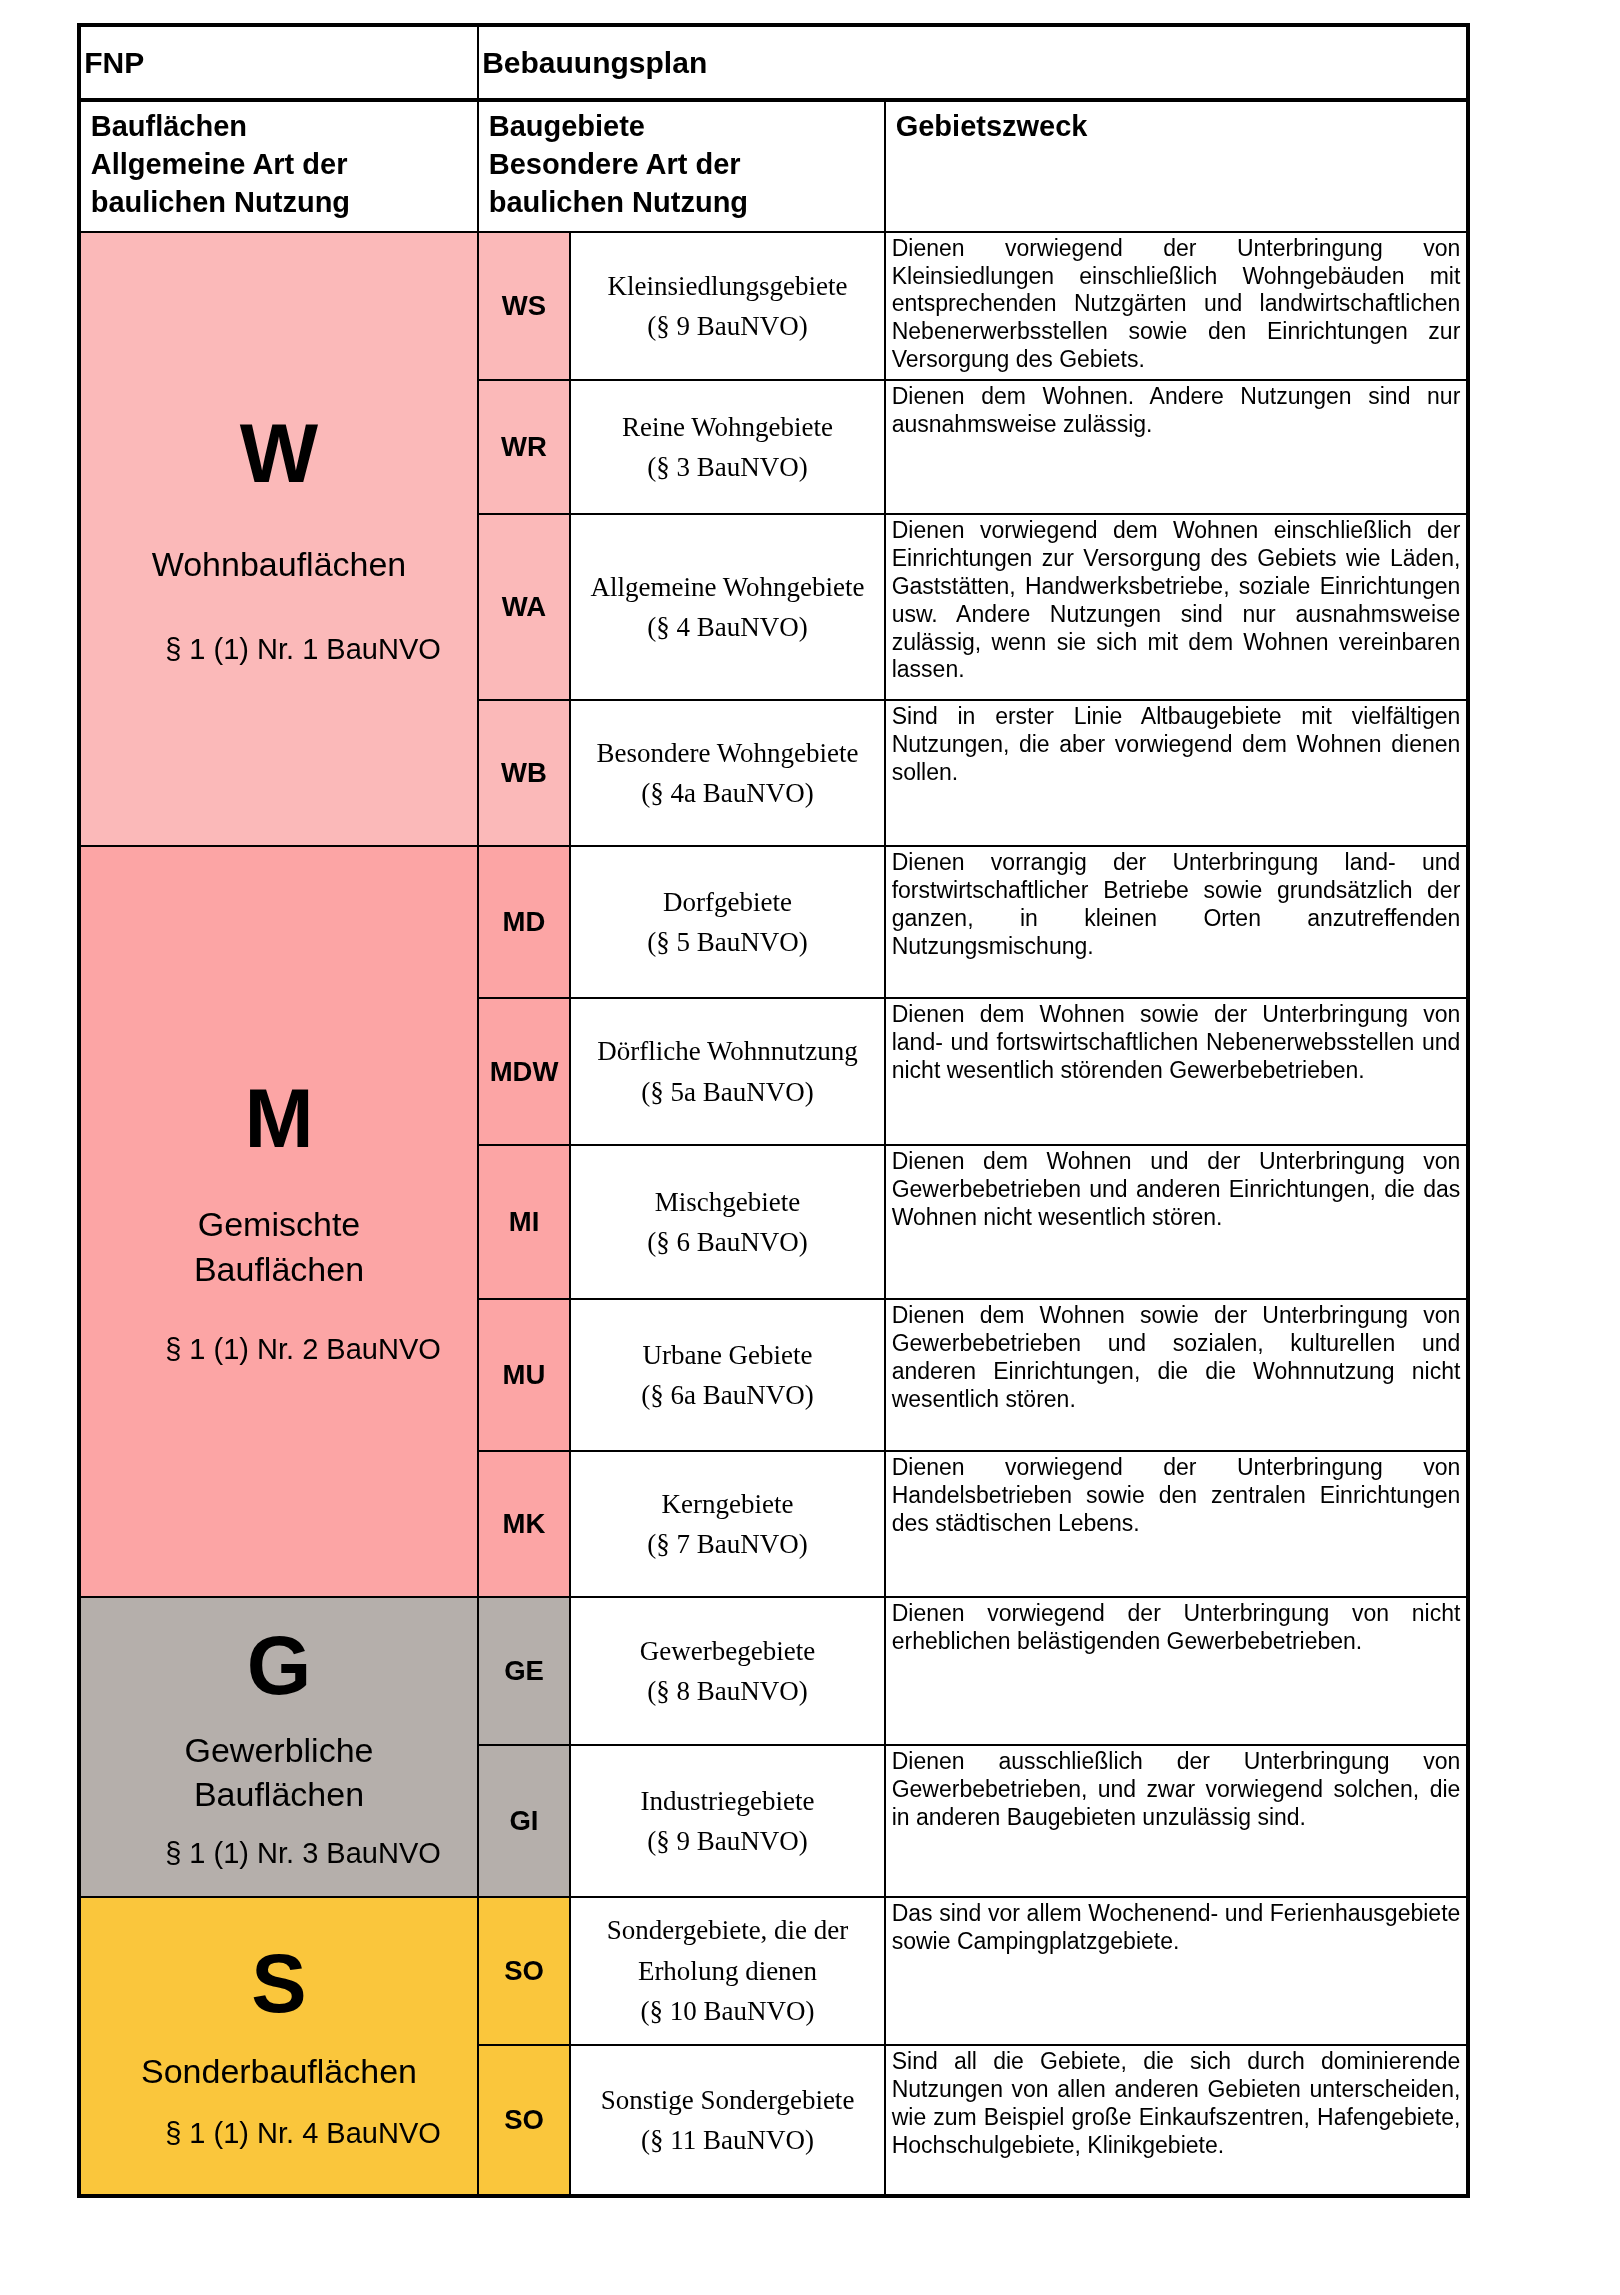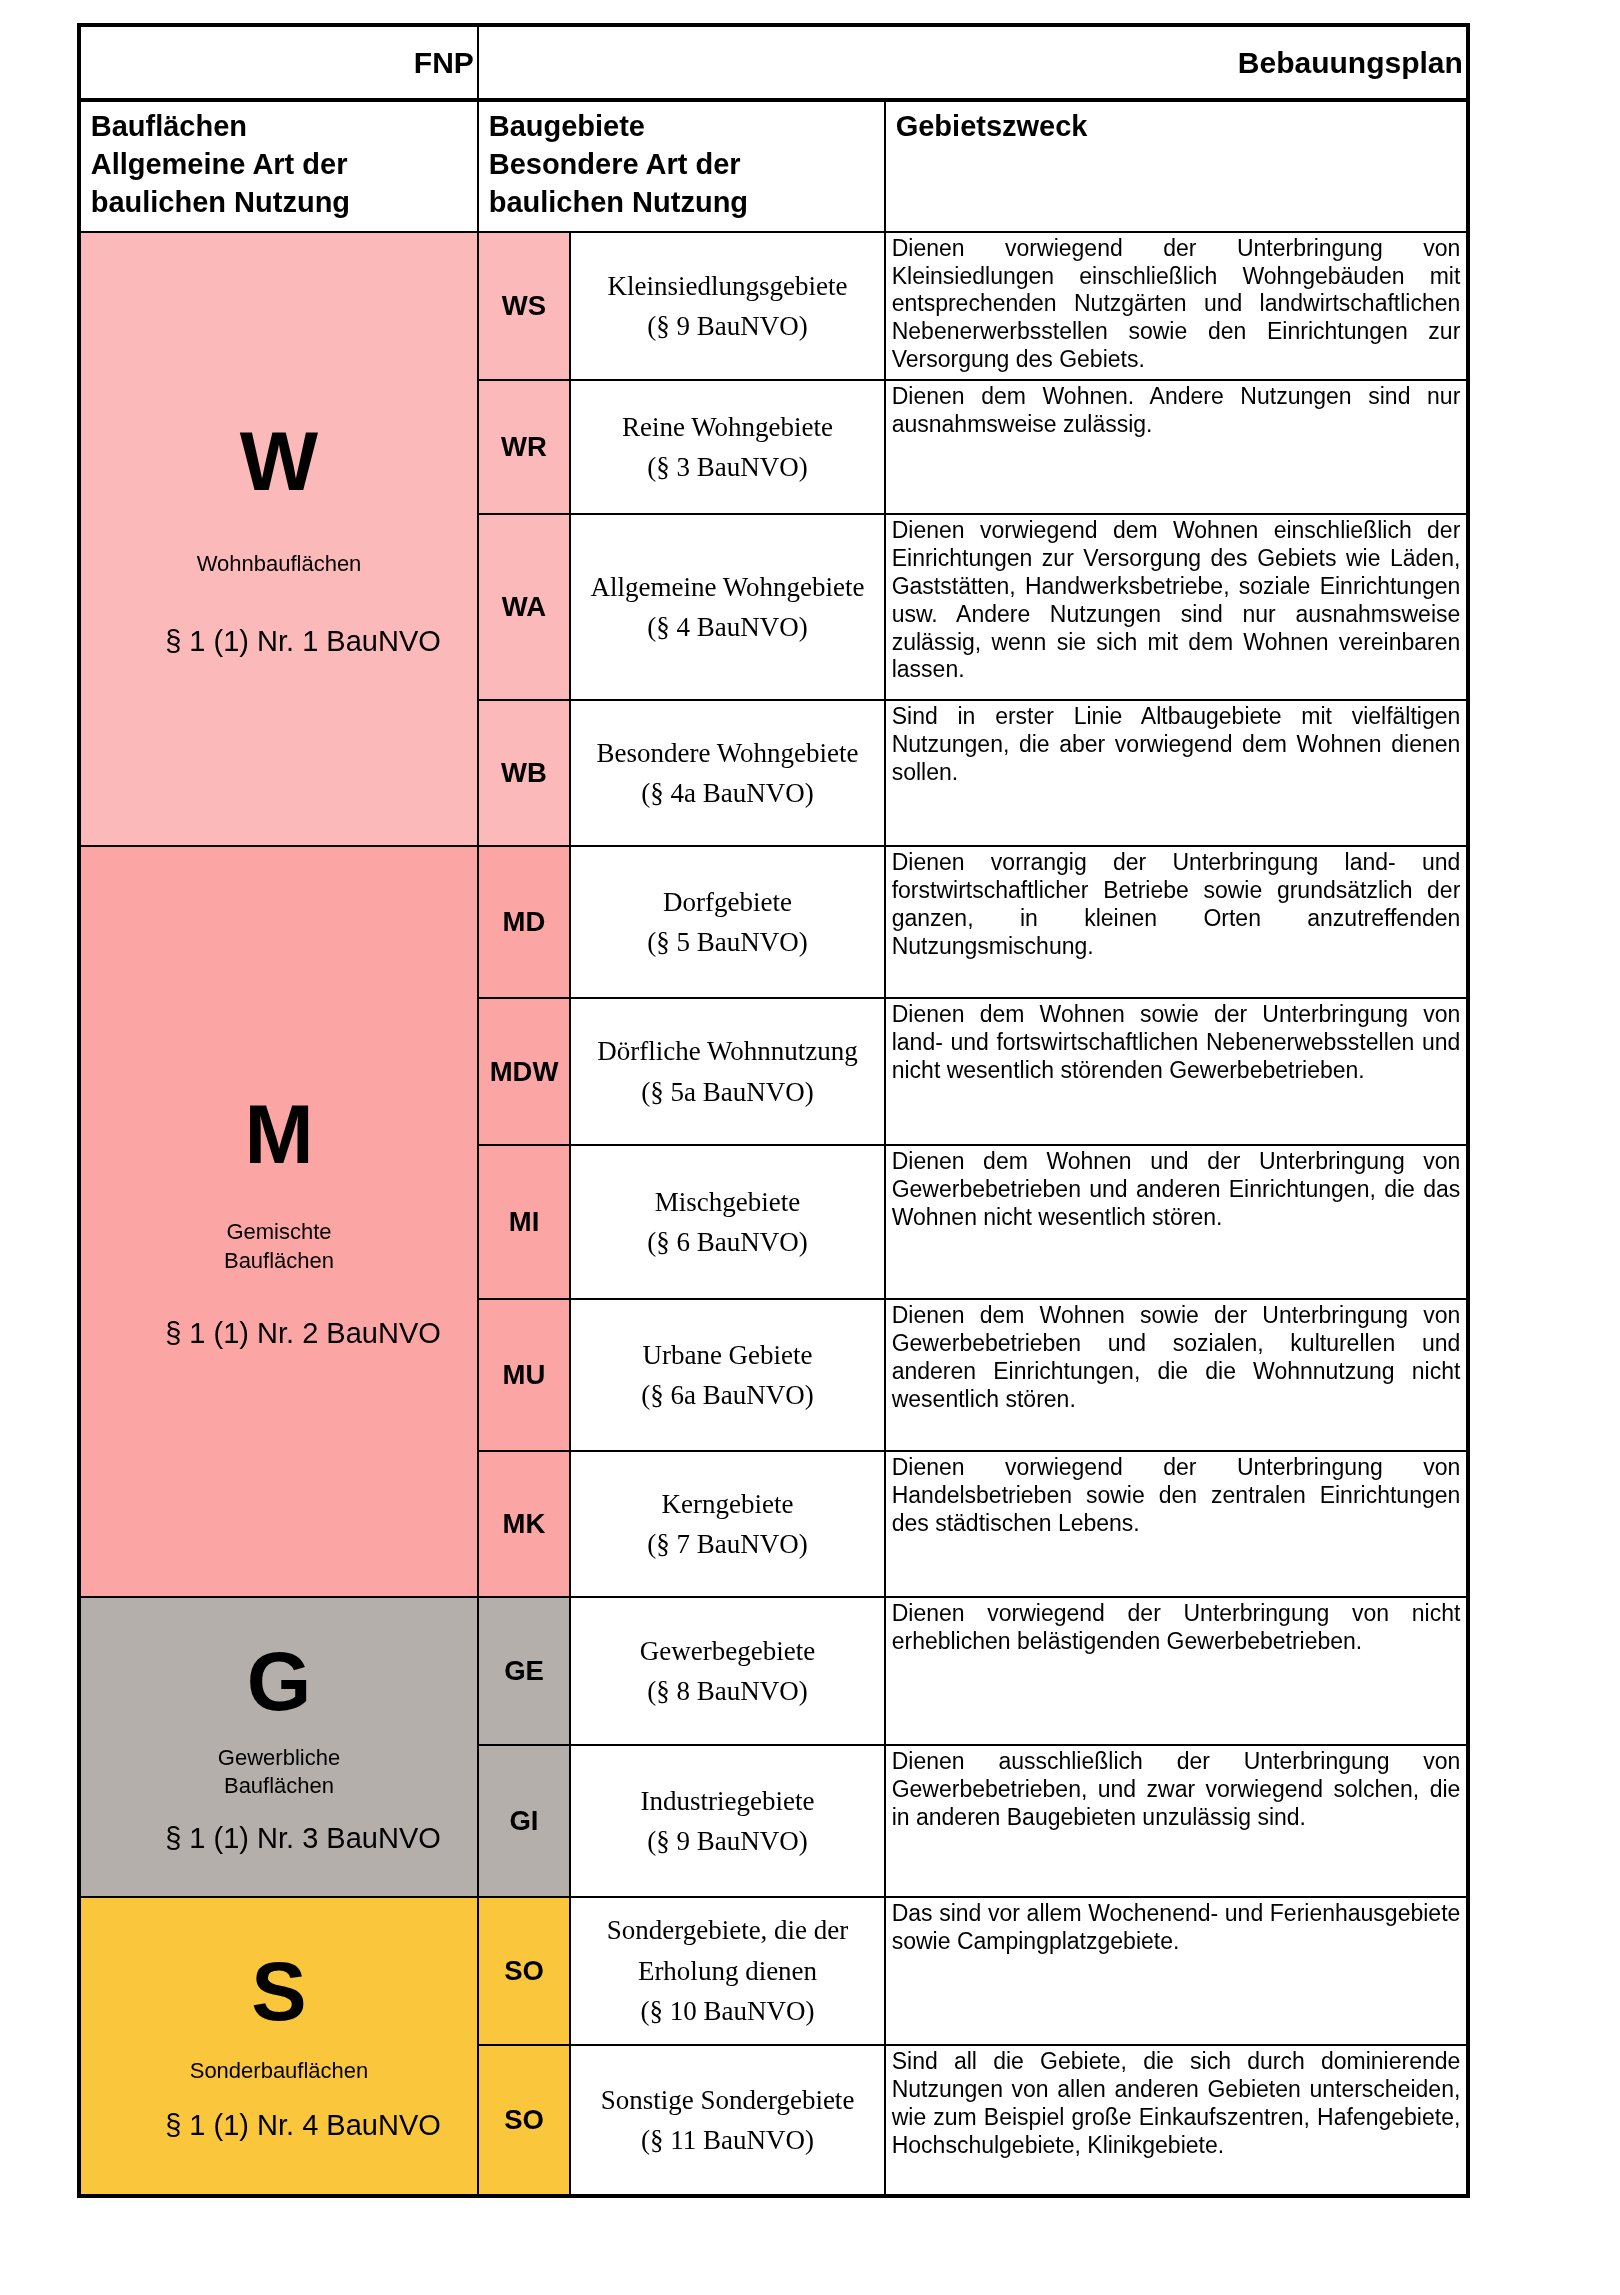--- a/index.html
+++ b/index.html
@@ -2,29 +2,29 @@
 <html style="font-size:13px"><head>
 <meta charset="utf-8">
 <style>
   html,body{margin:0;padding:0;background:#ffffff;}
   body{width:1621px;height:2295px;position:relative;font-family:"Liberation Sans",sans-serif;color:#000;}
   .table-wrap{position:absolute;left:77px;top:23px;}
   table{border-collapse:collapse;table-layout:fixed;width:1390px;border:4.9px solid #000;}
   th,td{border:2.4px solid #000;overflow:hidden;}
   tr.h1 th{border-bottom:4px solid #000;}
   th{font-weight:bold;text-align:left;vertical-align:top;font-size:29px;line-height:1.32;padding:4.9px 9.7px;white-space:pre-line;}
-  th.center{text-align:right;vertical-align:middle;font-size:30px;white-space:normal;padding:3.2px;}
+  th.center{text-align:left;vertical-align:middle;font-size:30px;white-space:normal;padding:3.2px;}
   td.section{text-align:center;vertical-align:middle;padding:0;}
   .section-inner{display:flex;flex-direction:column;align-items:center;justify-content:center;}
   .sec-w .section-inner{gap:47px;}
   .sec-m .section-inner{gap:42px;}
   .sec-g .section-inner{gap:21px;}
   .sec-s .section-inner{gap:24px;}
   .letter{font-size:83px;font-weight:bold;line-height:1;}
-  .sec-name{font-size:22px;line-height:1.3;white-space:pre-line;}
+  .sec-name{font-size:34px;line-height:1.3;white-space:pre-line;}
   .sec-law{font-size:29px;margin-left:48px;}
   td.code{text-align:center;vertical-align:middle;font-weight:bold;font-size:27.5px;padding:0;margin-left:20px;}
   td.dname{text-align:center;vertical-align:middle;font-size:27px;line-height:1.5;padding:3.2px 13px;background:#fff;font-family:Liberation Serif, serif;}
   td.purpose{vertical-align:top;text-align:justify;font-size:23px;line-height:1.215;padding:1.6px 5.7px 4.9px 5.7px;background:#fff;}
   
   .bg-w{background:#FBB9B9;}
   .bg-m{background:#fca5a5;}
   .bg-g{background:#B5AFAB;}
   .bg-s{background:#FAC63C;}
 </style>

